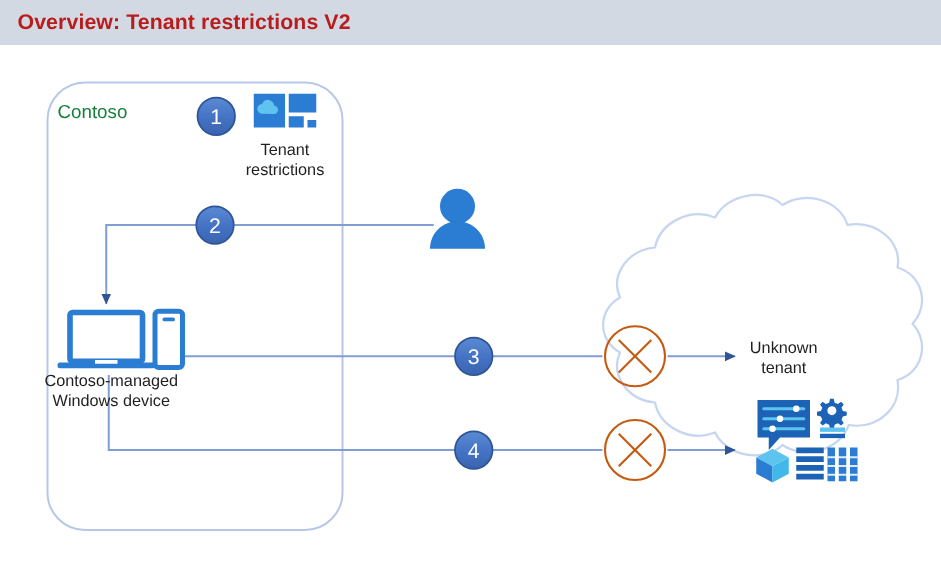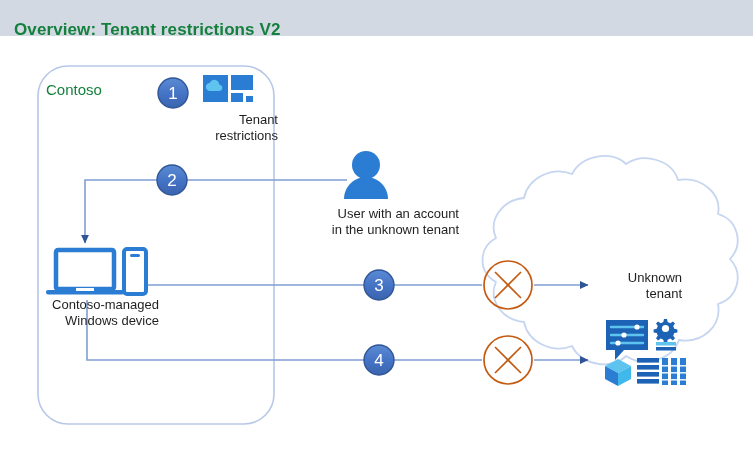--- a/index.html
+++ b/index.html
@@ -23,38 +23,38 @@
   #title-bar {
     position: absolute;
     left: 0; top: 0;
     width: 753px;
     height: 36px;
     background: #d3d9e3;
   }
   #title-text {
     position: absolute;
     left: 14px;
-    top: 20px;
+    top: 8px;
     font-size: 17px;
     font-weight: 700;
-    color: #15803d;
+    color: #b91c1c;
     letter-spacing: 0.1px;
     white-space: nowrap;
   }
   
   #canvas {
     position: absolute;
     left: 0; top: 0;
     width: 753px;
     height: 450px;
   }
   
   .lbl {
     position: absolute;
-    text-align: right;
+    text-align: center;
     color: #1f1f1f;
     font-size: 13px;
     line-height: 16px;
     white-space: pre-line;
   }
   #contoso-label {
     position: absolute;
     left: 46px;
     top: 80px;
     font-size: 15px;
@@ -240,22 +240,20 @@
     <g>
       <circle cx="379" cy="360" r="15" fill="url(#numGrad)" stroke="#2f5597" stroke-width="1.4"></circle>
     </g>
   </svg>
 
   <div id="contoso-label">Contoso</div>
 
   <div class="lbl" id="tr-label">Tenant
 restrictions</div>
 
-  <div class="lbl" id="user-label">User with an account
-in the unknown tenant</div>
 
   <div class="lbl" id="device-label">Contoso-managed
 Windows device</div>
 
   <div class="lbl" id="unknown-label">Unknown
 tenant</div>
 
   <div class="num-text" style="left:165px; top:85px; width:16px;">1</div>
   <div class="num-text" style="left:164px; top:172px; width:16px;">2</div>
   <div class="num-text" style="left:371px; top:277px; width:16px;">3</div>

